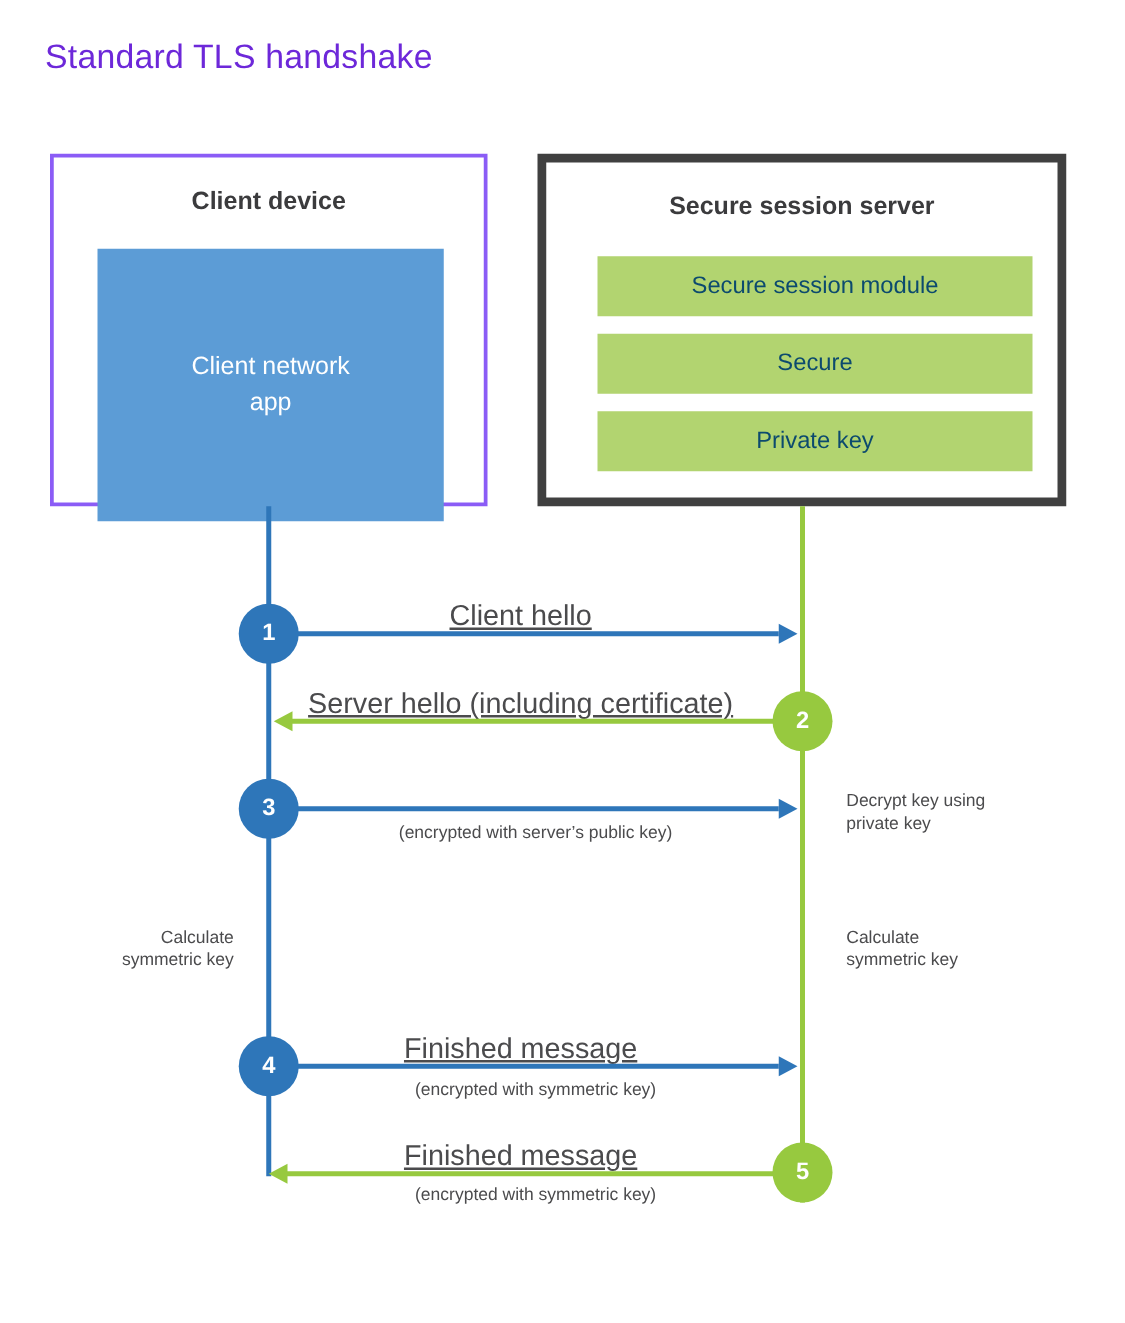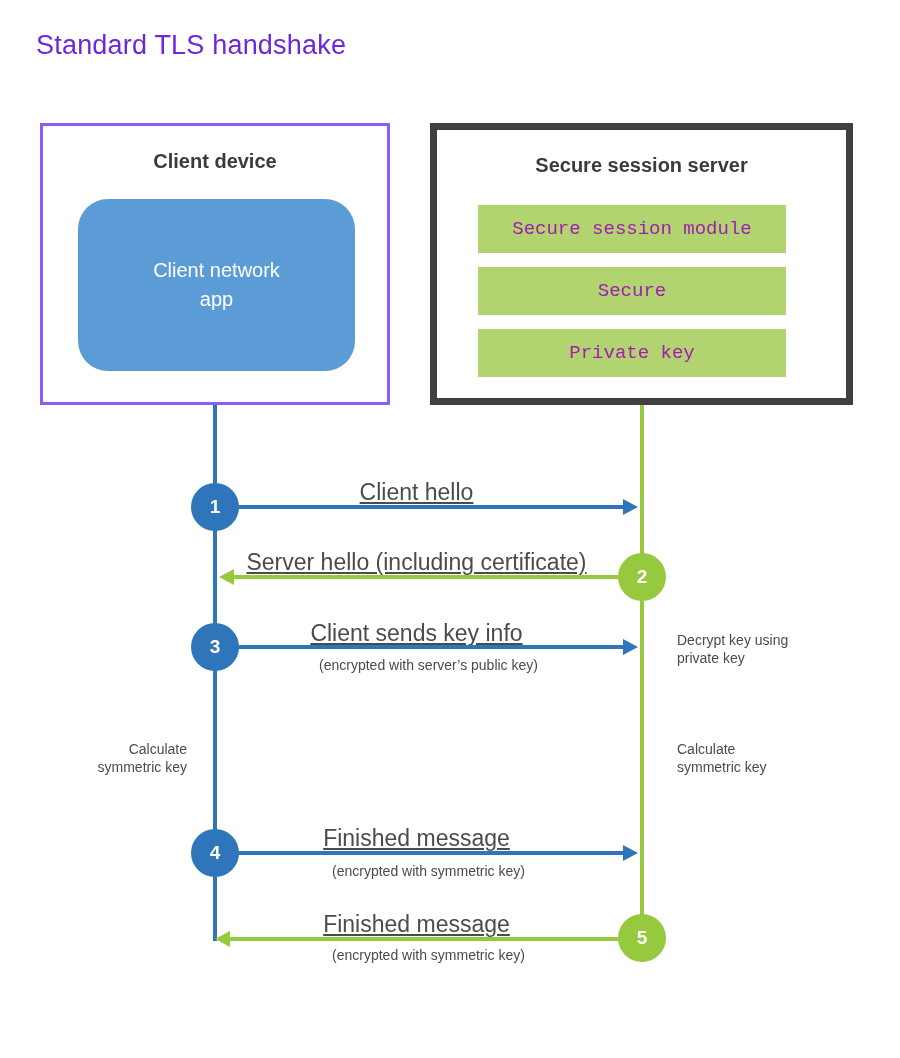--- a/index.html
+++ b/index.html
@@ -36,39 +36,37 @@
   .box-title {
     position: absolute;
     left: 0; top: 24px; width: 100%;
     text-align: center;
     font-size: 20px;
     font-weight: bold;
     color: #3B3B3D;
   }
   .client-module {
     position: absolute;
-    left: 35px; top: 73px; width: 277px; height: 172px;
+    left: 35px; top: 73px; width: 277px; height: 218px;
     background: #5C9CD6;
     color: #ffffff;
     font-size: 20px;
     line-height: 29px;
     display: flex; align-items: center; justify-content: center;
     text-align: center;
     white-space: pre-line;
-    border-radius: 30px;
   }
   .server-bar {
     position: absolute;
-    left: 41px; width: 308px; height: 48px;
+    left: 41px; width: 348px; height: 48px;
     background: #B2D470;
-    color: #a21caf;
+    color: #0c4a6e;
     font-size: 19px;
     display: flex; align-items: center; justify-content: center;
     text-align: center;
-    font-family: Liberation Mono, monospace;
   }
 
   .lifeline { width: 4px; }
   .lifeline.blue  { background: #2E76B9; left: 213px; top: 405px; height: 536px; }
   .lifeline.green { background: #97C93F; left: 640px; top: 405px; height: 557px; }
 
   .arrow-line { height: 4px; }
   .arrow-line.blue  { background: #2E76B9; }
   .arrow-line.green { background: #97C93F; }
   .arrow-head {
@@ -141,21 +139,20 @@
     <span>1</span>
   </div>
 
   <div class="abs arrow-label" style="top:549px">Server hello (including certificate)</div>
   <div class="abs arrow-line green" style="left:233px; top:575px; width:409px;"></div>
   <div class="abs arrow-head left green" style="left:219px; top:569px;"></div>
   <div class="abs step-circle green" style="left:618px; top:553px;">
     <span>2</span>
   </div>
 
-  <div class="abs arrow-label" style="top:620px">Client sends key info</div>
   <div class="abs arrow-line blue" style="left:215px; top:645px; width:408px;"></div>
   <div class="abs arrow-head right blue" style="left:623px; top:639px;"></div>
   <div class="abs step-circle blue" style="left:191px; top:623px;">
     <span>3</span>
   </div>
   <div class="abs side-note" style="left:677px; top:631px; width:150px;">Decrypt key using
 private key</div>
   <div class="abs arrow-sublabel" style="top:657px">(encrypted with server’s public key)</div>
 
   <div class="abs side-note" style="left:40px; top:740px; width:147px; text-align:right;">Calculate

